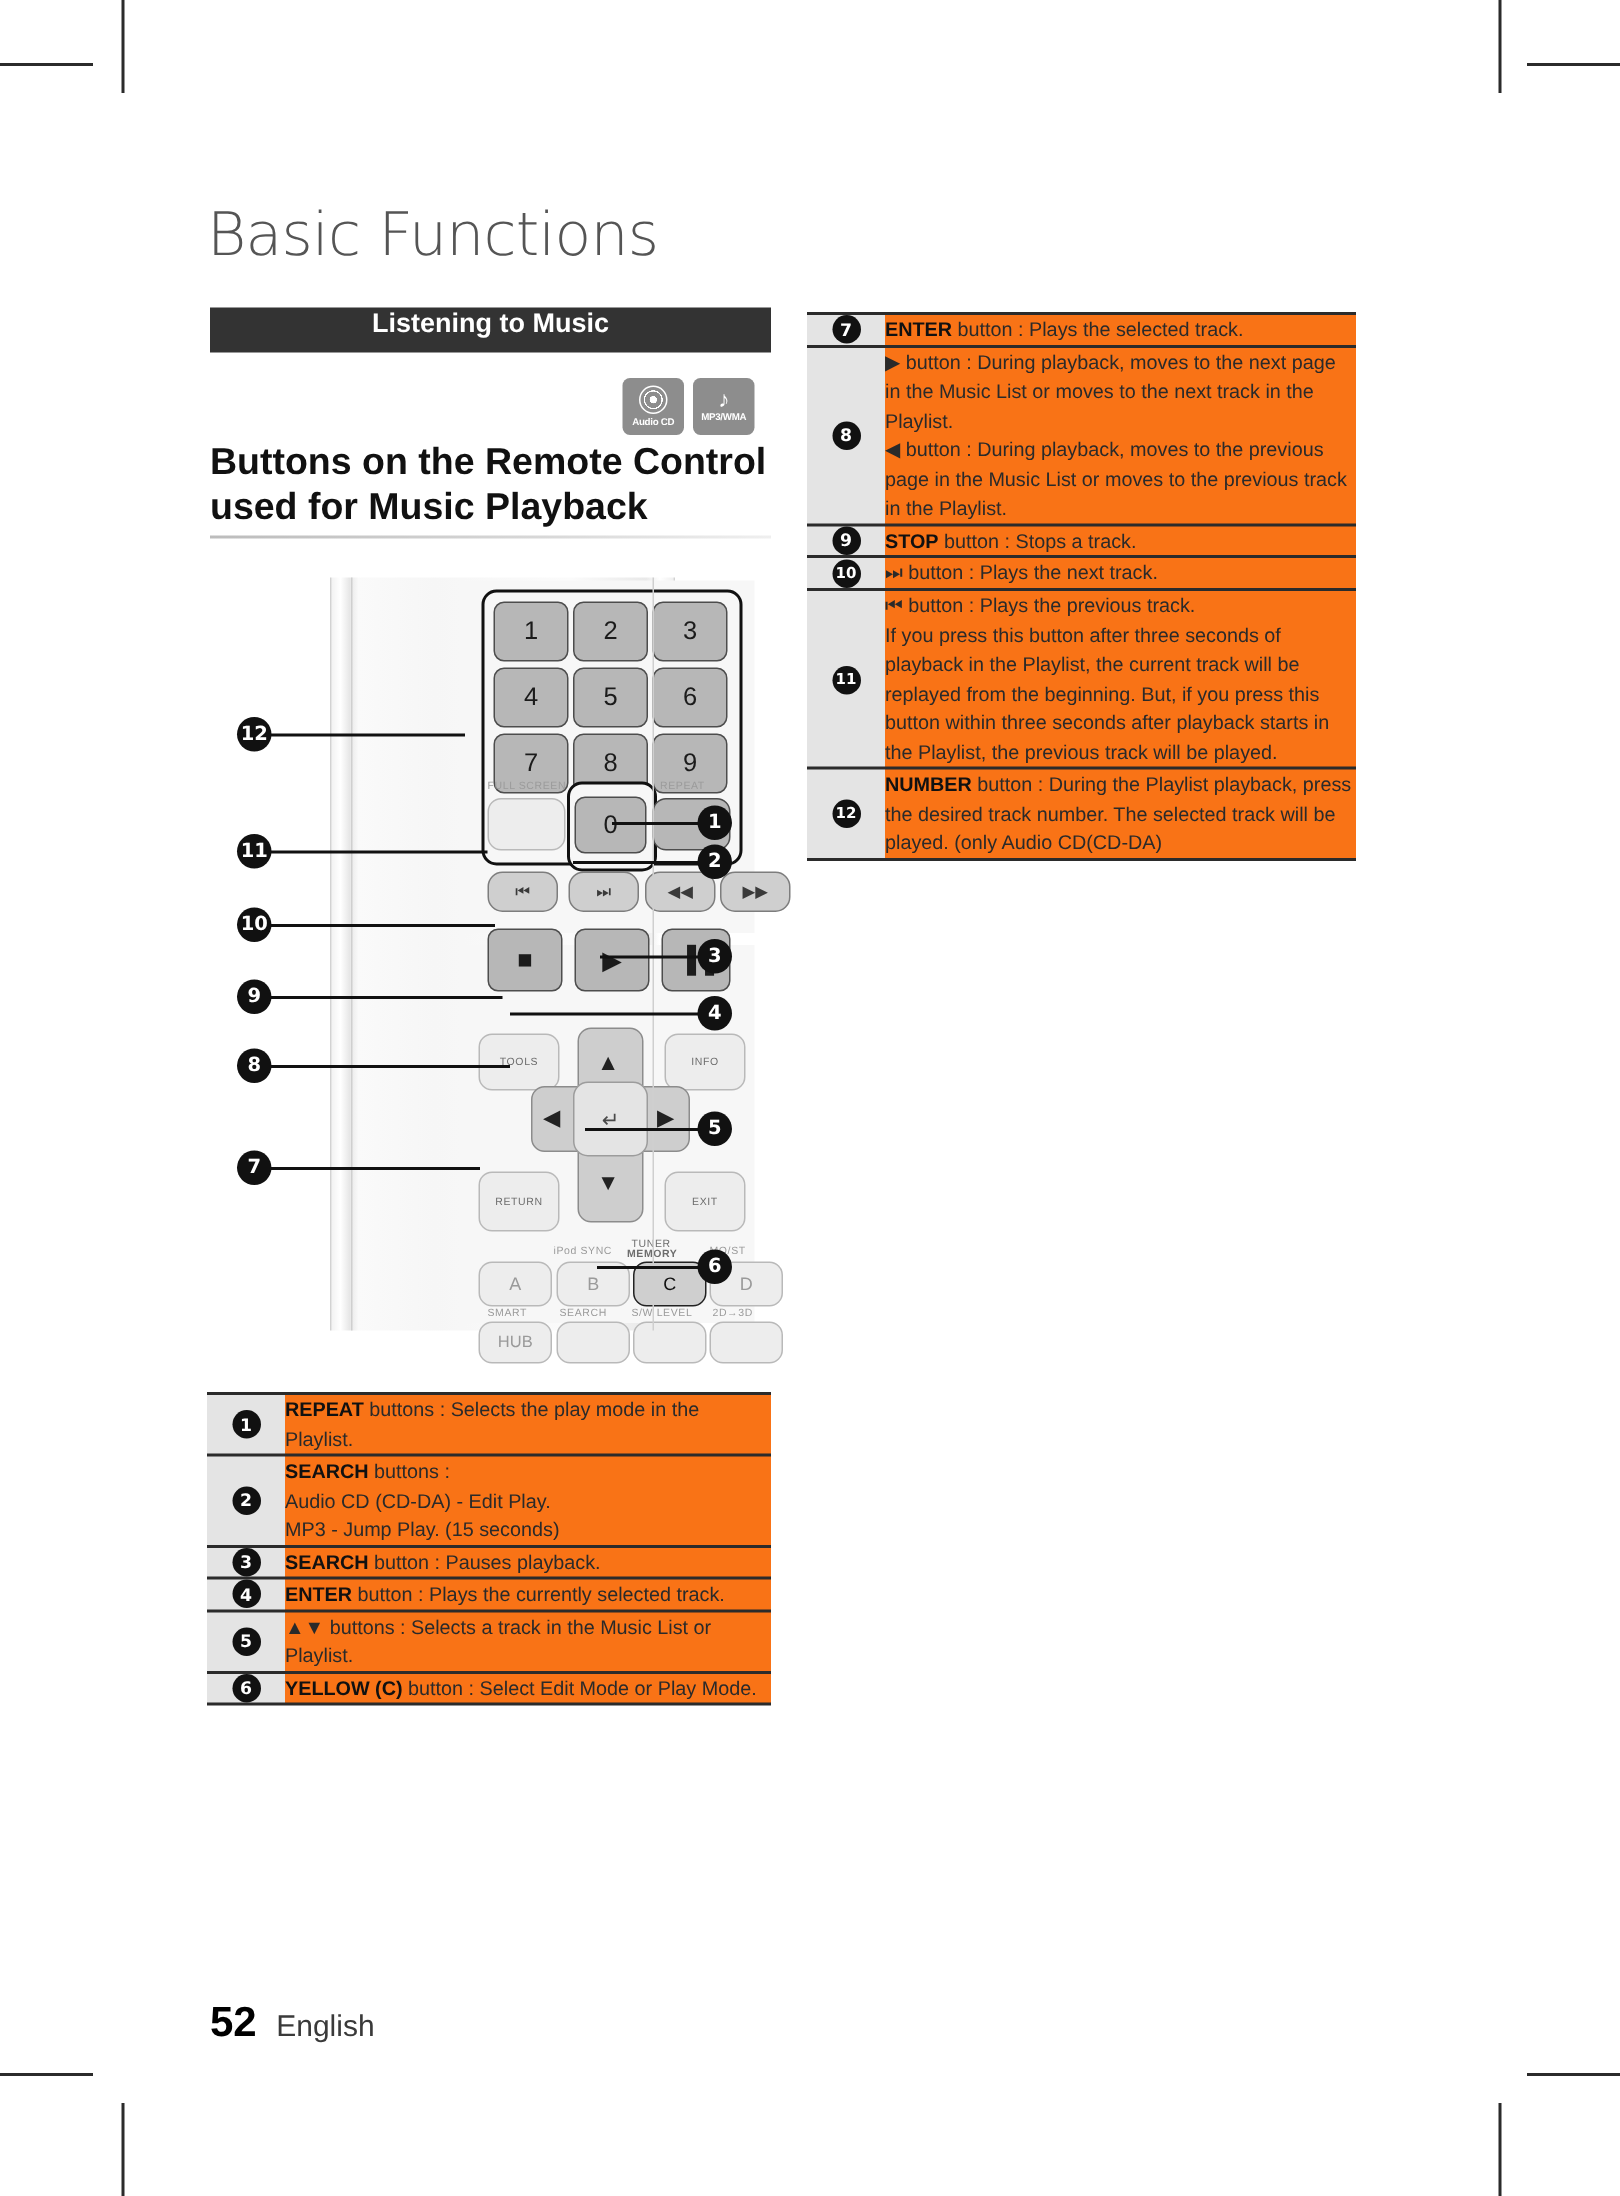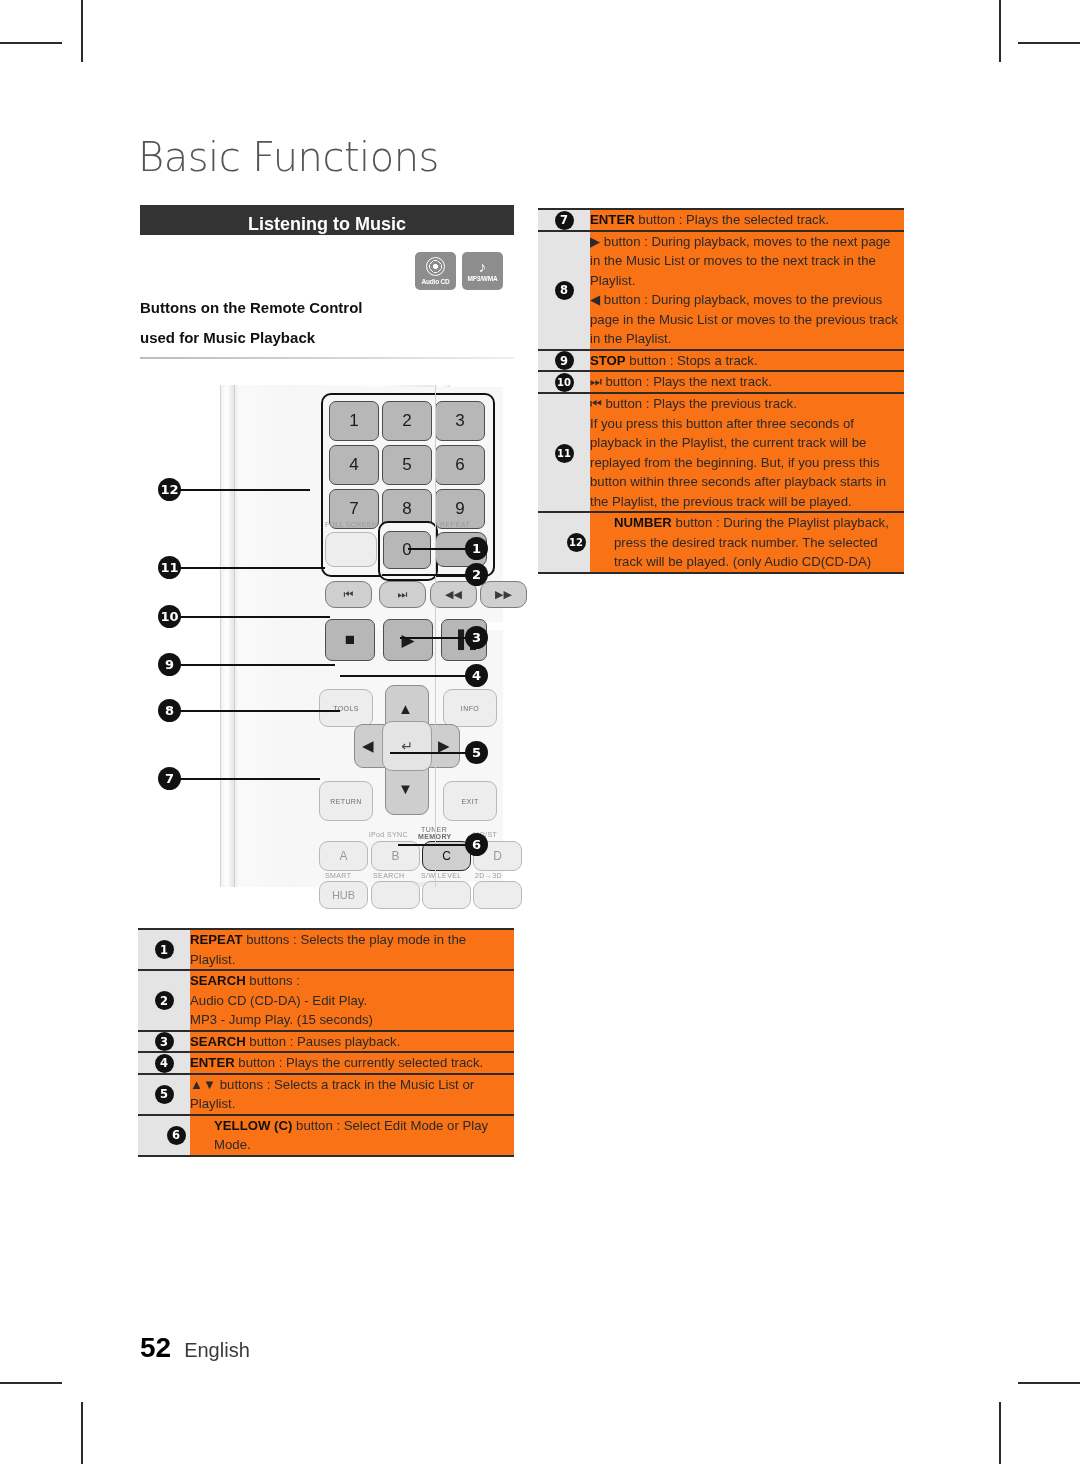--- a/index.html
+++ b/index.html
@@ -44,21 +44,21 @@
   
   #section-bar {
     position: absolute;
     left: 140px; top: 205px;
     width: 374px; height: 30px;
     background: #333333;
     color: #ffffff;
     font-size: 18px;
     font-weight: bold;
     display: flex;
-    align-items: flex-end;
+    align-items: flex-start;
     justify-content: center;
   }
 
   
   #media-badges {
     position: absolute;
     left: 415px; top: 252px;
     display: flex;
     gap: 6px;
   }
@@ -82,21 +82,21 @@
     border: 1.5px solid #ffffff;
     background: radial-gradient(circle, #ffffff 0 20%, #8d8d8d 21% 45%, #ffffff 46% 52%, #8d8d8d 53% 100%);
     margin-bottom: 2px;
   }
 
   
   #main-heading {
     position: absolute;
     left: 140px; top: 293px;
     width: 380px;
-    font-size: 15px;
+    font-size: 25px;
     font-weight: bold;
     line-height: 30px;
     color: #111111;
   }
   #heading-rule {
     position: absolute;
     left: 140px; top: 357px;
     width: 374px; height: 2px;
     background: linear-gradient(to right, #bcbcbc, #d8d8d8 60%, #efefef);
   }
@@ -242,21 +242,21 @@
     background: #f97316;
     border-top: 2px solid #2b2b2b;
     padding: 9px 10px 9px 11px;
     font-size: 13.2px;
     line-height: 19.5px;
     color: #2a2a2a;
   }
   .desc-table tr:first-child .num-cell,
   .desc-table tr:first-child .txt-cell { border-top: 2.5px solid #2b2b2b; }
   .desc-table tr.last .num-cell,
-  .desc-table tr.last .txt-cell { border-bottom: 2.5px solid #2b2b2b; padding-left: 24px; }
+  .desc-table tr.last .txt-cell { border-bottom: 2.5px solid #2b2b2b; }
 
   .bullet-num {
     display: inline-flex;
     width: 19px; height: 19px;
     border-radius: 50%;
     background: #111111; color: #ffffff;
     font-size: 11.5px; font-weight: bold;
     align-items: center; justify-content: center;
     font-family: "DejaVu Sans", sans-serif;
   }

